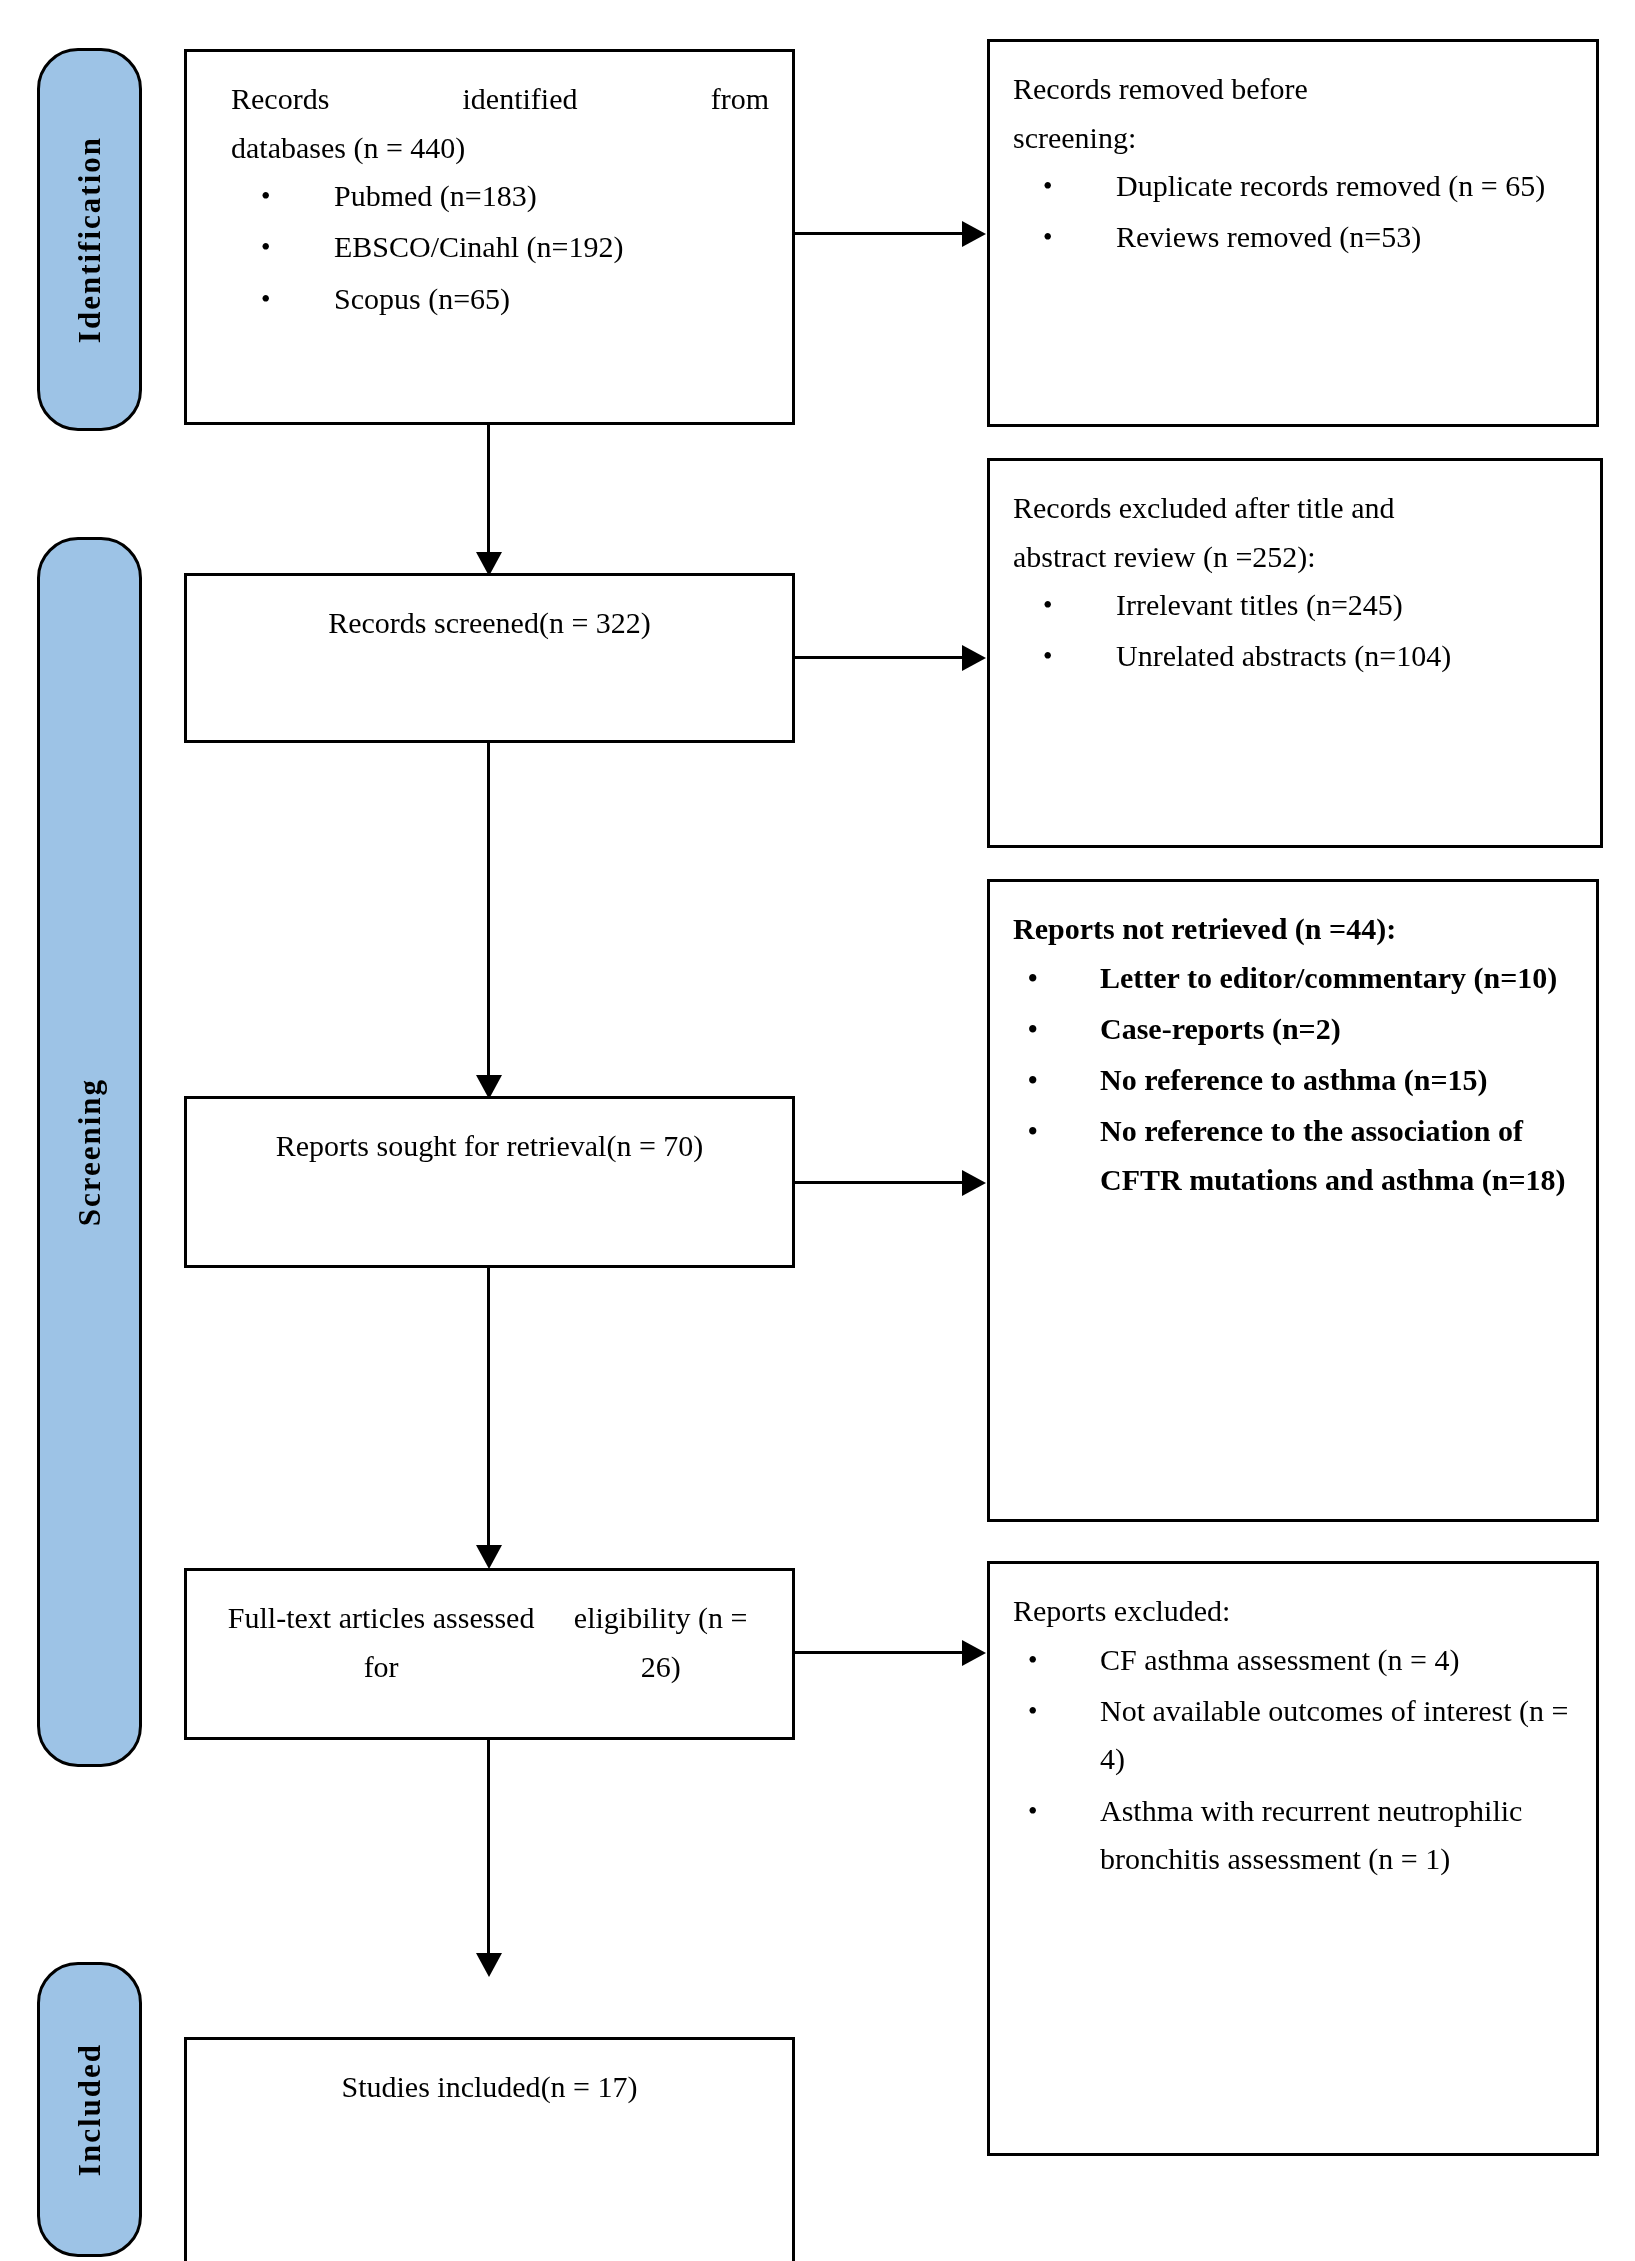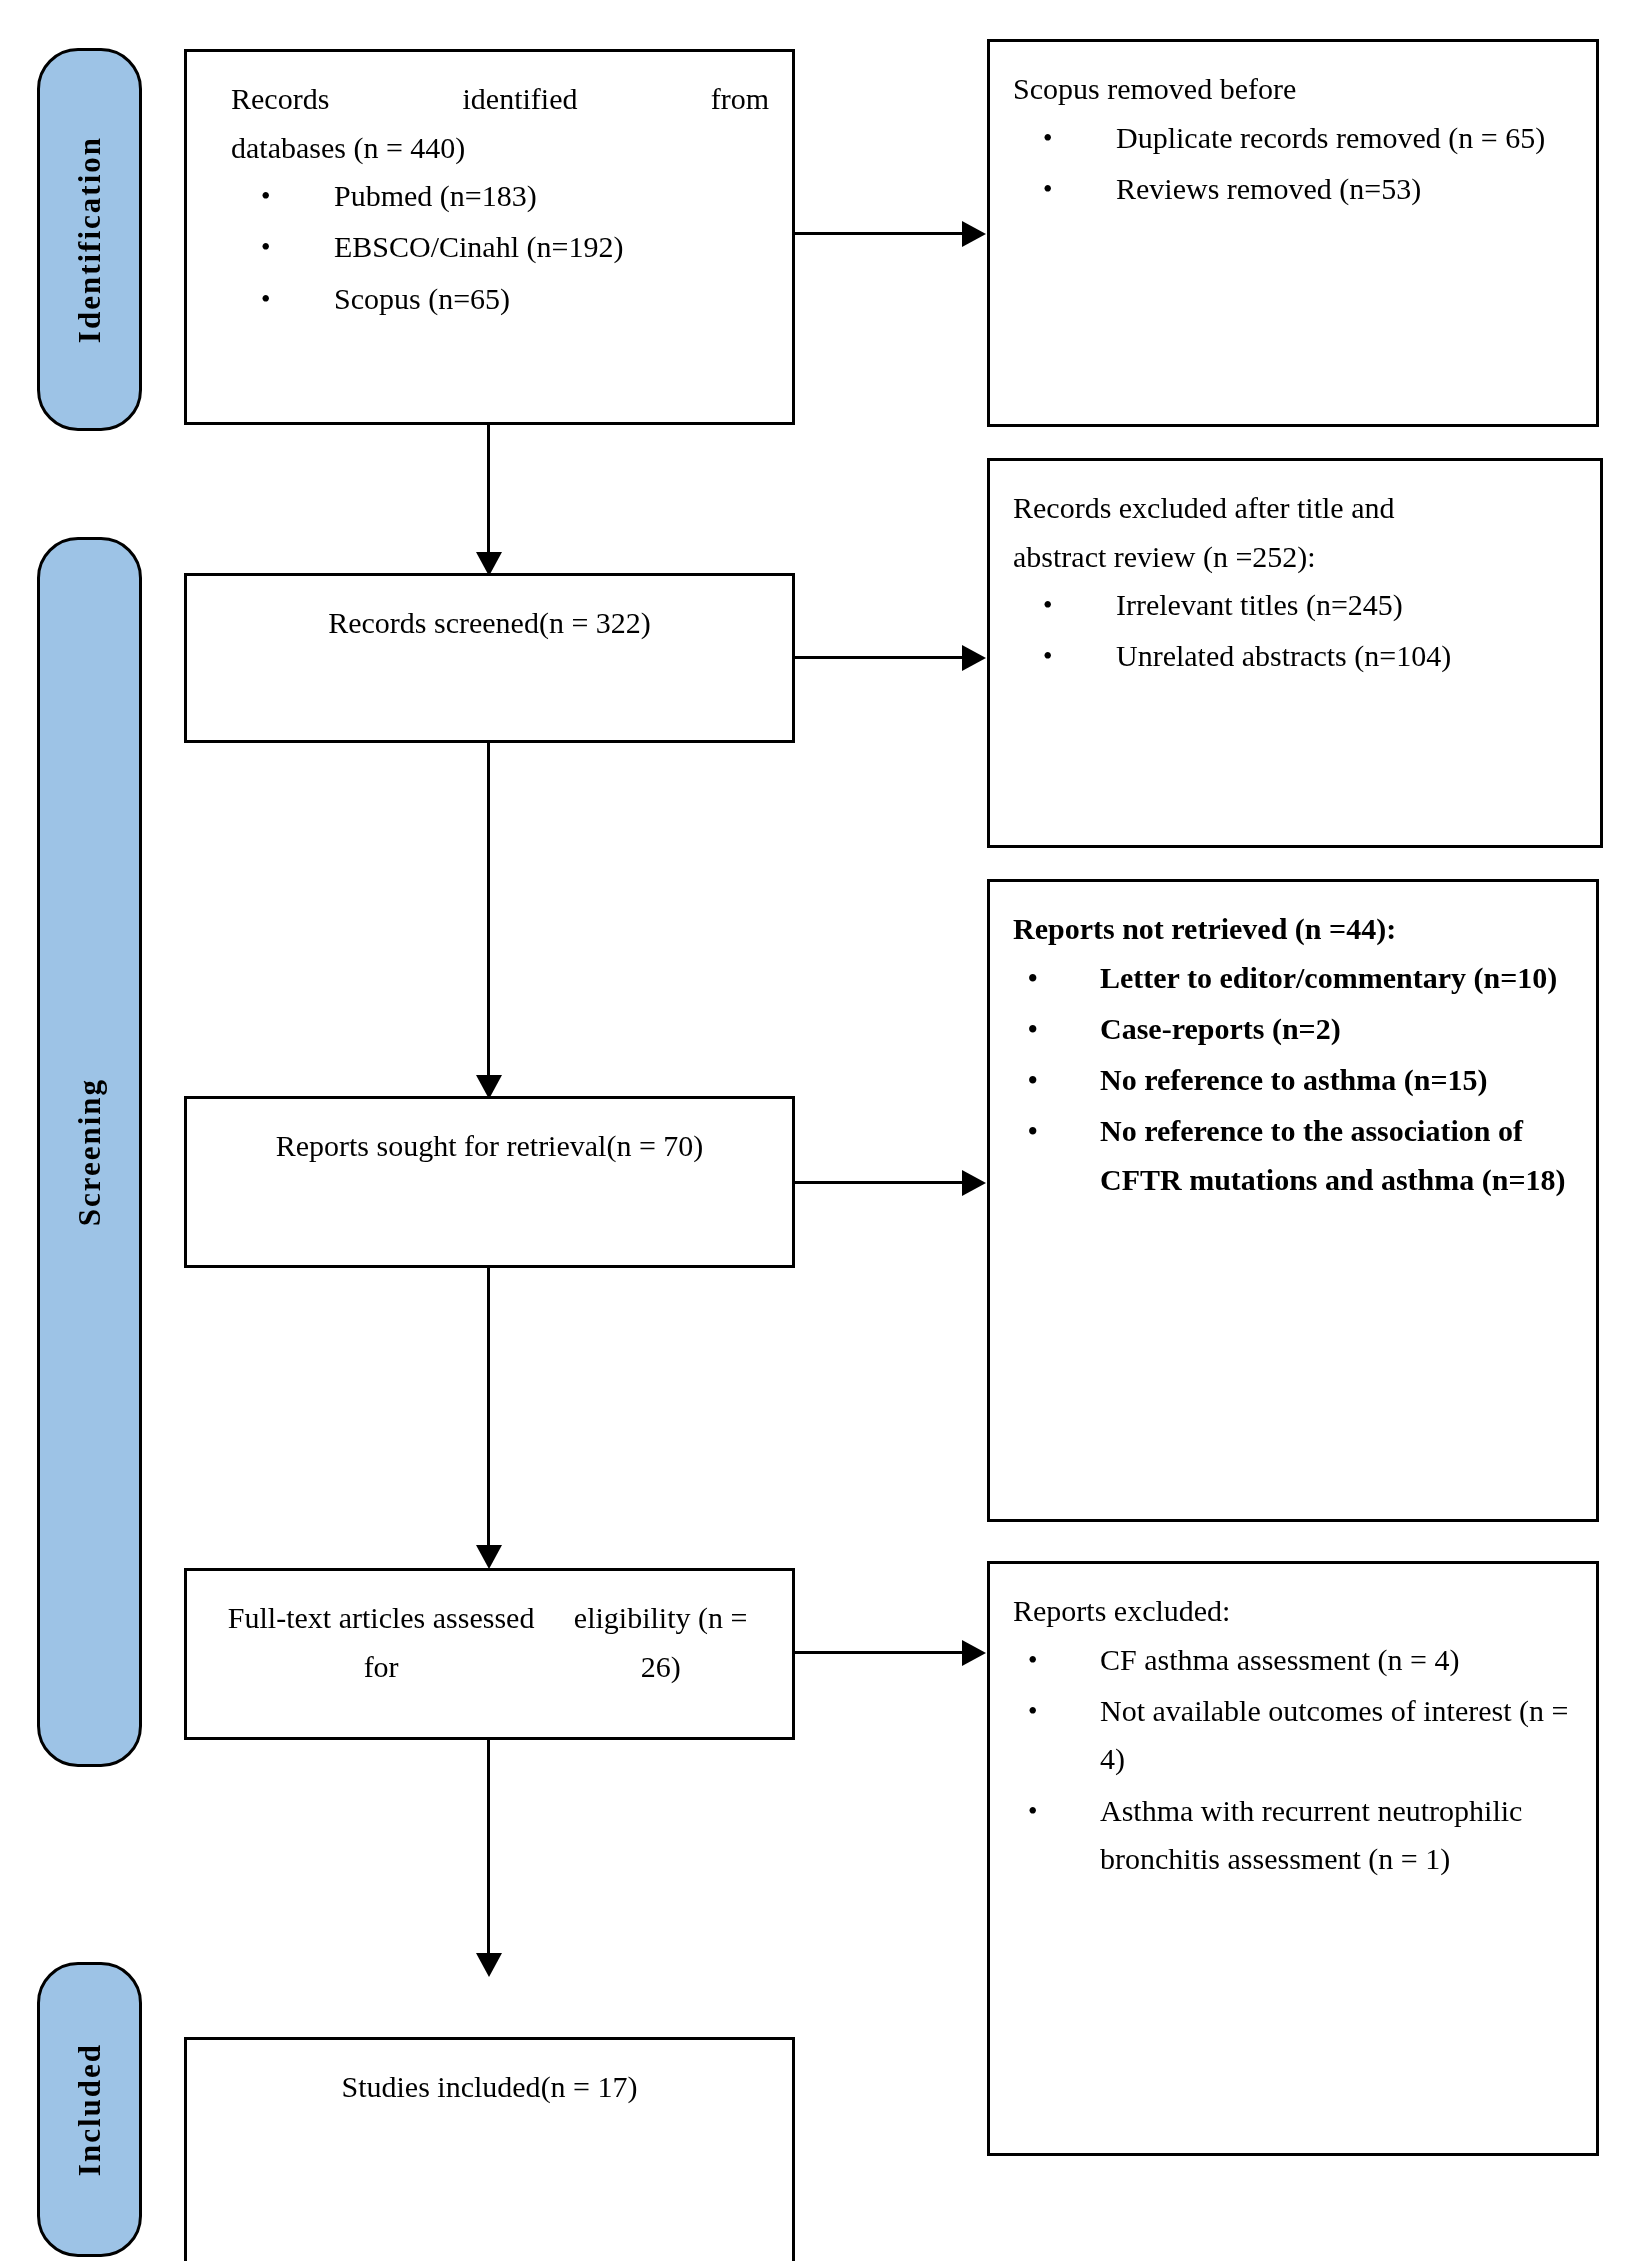--- a/index.html
+++ b/index.html
@@ -108,21 +108,22 @@
         <li>
           <span class="bullet">•</span>
           <span>Scopus (n=65)</span>
         </li>
       </ul>
     </div>
   </div>
 
   <div class="box" style="left:987px;top:39px;width:612px;height:388px;">
     <div class="box-inner">
-      <span class="lead lead-left">Scopus removed before</span>
+      <span class="lead lead-left">Records removed before</span>
+      <span class="lead lead-left">screening:</span>
       <ul class="blist">
         <li>
           <span class="bullet">•</span>
           <span>Duplicate records removed (n = 65)</span>
         </li>
         <li>
           <span class="bullet">•</span>
           <span>Reviews removed (n=53)</span>
         </li>
       </ul>

